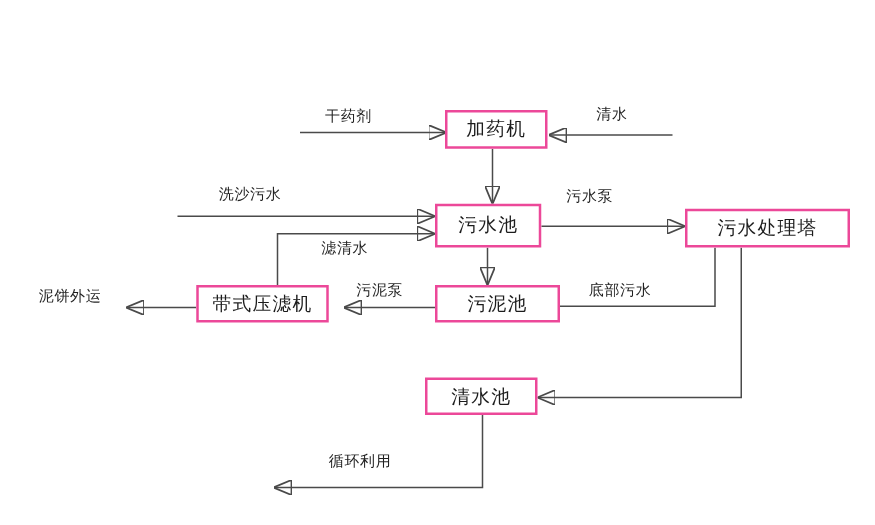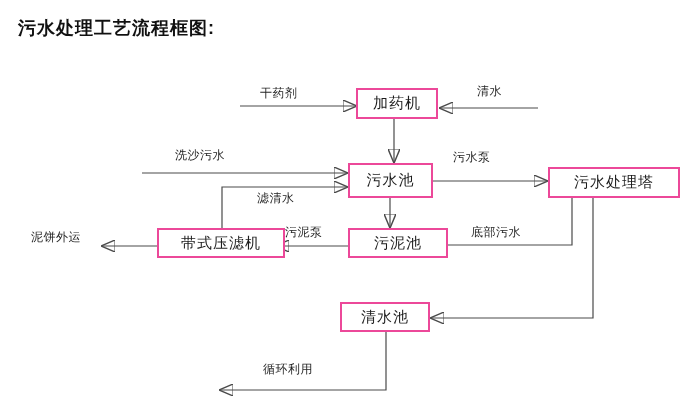--- a/index.html
+++ b/index.html
@@ -25,21 +25,20 @@
     letter-spacing:0.5px;white-space:nowrap;line-height:1;
   }
   #edges{position:absolute;left:0;top:0;width:700px;height:420px;}
   #edges path{fill:none;stroke:#4a4a4a;stroke-width:1.2;}
 </style>
 </head>
 <body>
 
 <div id="stage">
 
-  <div id="title">污水处理工艺流程框图:</div>
 
   <svg id="edges" viewBox="0 0 700 420" xmlns="http://www.w3.org/2000/svg">
     <defs>
       <marker id="arr" viewBox="0 0 12 10" refX="11" refY="5" markerWidth="12" markerHeight="10" orient="auto-start-reverse">
         <path d="M0,0 L12,5 L0,10 z" fill="#1a1a1a" stroke="none"></path>
       </marker>
     </defs>
     <path d="M240,106 L356,106" marker-end="url(#arr)"></path>
     <path d="M538,108 L440,108" marker-end="url(#arr)"></path>
     <path d="M394,119 L394,162" marker-end="url(#arr)"></path>
@@ -51,21 +50,21 @@
     <path d="M157,246 L102,246" marker-end="url(#arr)"></path>
     <path d="M572,198 L572,245 L431,245" marker-end="url(#arr)"></path>
     <path d="M593,198 L593,318 L431,318" marker-end="url(#arr)"></path>
     <path d="M386,332 L386,390 L220,390" marker-end="url(#arr)"></path>
   </svg>
 
   <div class="box" style="left:356px;top:88px;width:82px;height:31px">加药机</div>
   <div class="box" style="left:548px;top:167px;width:132px;height:31px">污水处理塔</div>
   <div class="box" style="left:348px;top:163px;width:85px;height:35px">污水池</div>
   <div class="box" style="left:348px;top:228px;width:100px;height:30px">污泥池</div>
-  <div class="box" style="left:157px;top:228px;width:128px;height:30px">带式压滤机</div>
+  <div class="box" style="left:157px;top:228px;width:106px;height:30px">带式压滤机</div>
   <div class="box" style="left:340px;top:302px;width:90px;height:30px">清水池</div>
 
   <div class="lbl" style="left:260px;top:87px">干药剂</div>
   <div class="lbl" style="left:477px;top:85px">清水</div>
   <div class="lbl" style="left:175px;top:149px">洗沙污水</div>
   <div class="lbl" style="left:257px;top:192px">滤清水</div>
   <div class="lbl" style="left:453px;top:151px">污水泵</div>
   <div class="lbl" style="left:285px;top:226px">污泥泵</div>
   <div class="lbl" style="left:471px;top:226px">底部污水</div>
   <div class="lbl" style="left:31px;top:231px">泥饼外运</div>

